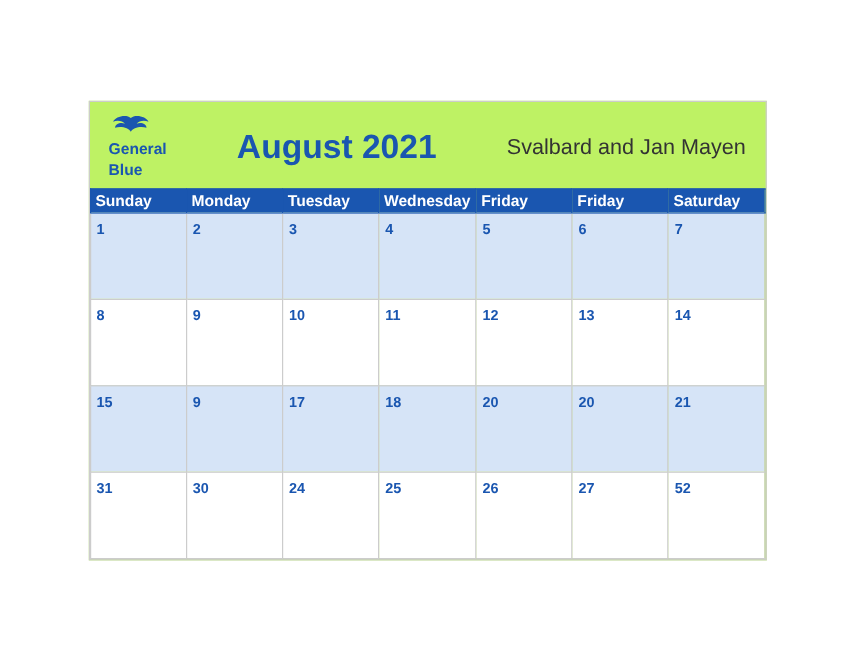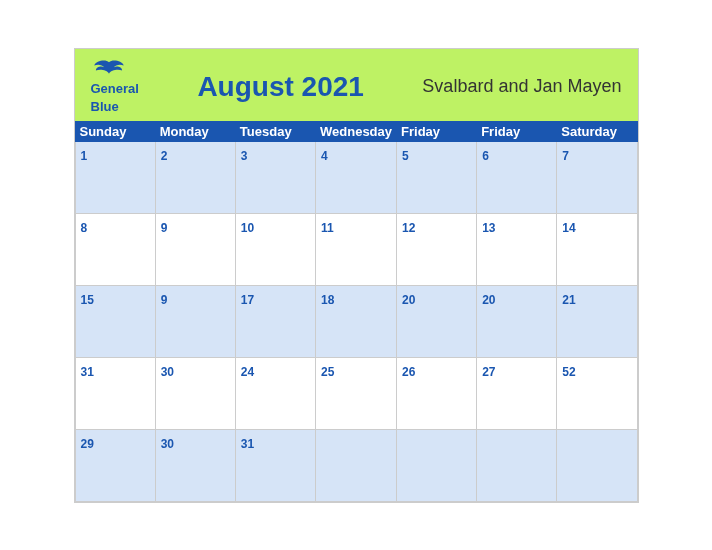--- a/index.html
+++ b/index.html
@@ -141,24 +141,15 @@
         </tr>
         <tr class="row-white">
           <td><span class="day-num">31</span></td>
           <td><span class="day-num">30</span></td>
           <td><span class="day-num">24</span></td>
           <td><span class="day-num">25</span></td>
           <td><span class="day-num">26</span></td>
           <td><span class="day-num">27</span></td>
           <td><span class="day-num">52</span></td>
         </tr>
-        <tr class="row-shaded">
-          <td><span class="day-num">29</span></td>
-          <td><span class="day-num">30</span></td>
-          <td><span class="day-num">31</span></td>
-          <td></td>
-          <td></td>
-          <td></td>
-          <td></td>
-        </tr>
       </tbody>
   </table>
 </div>
 
 </body></html>

